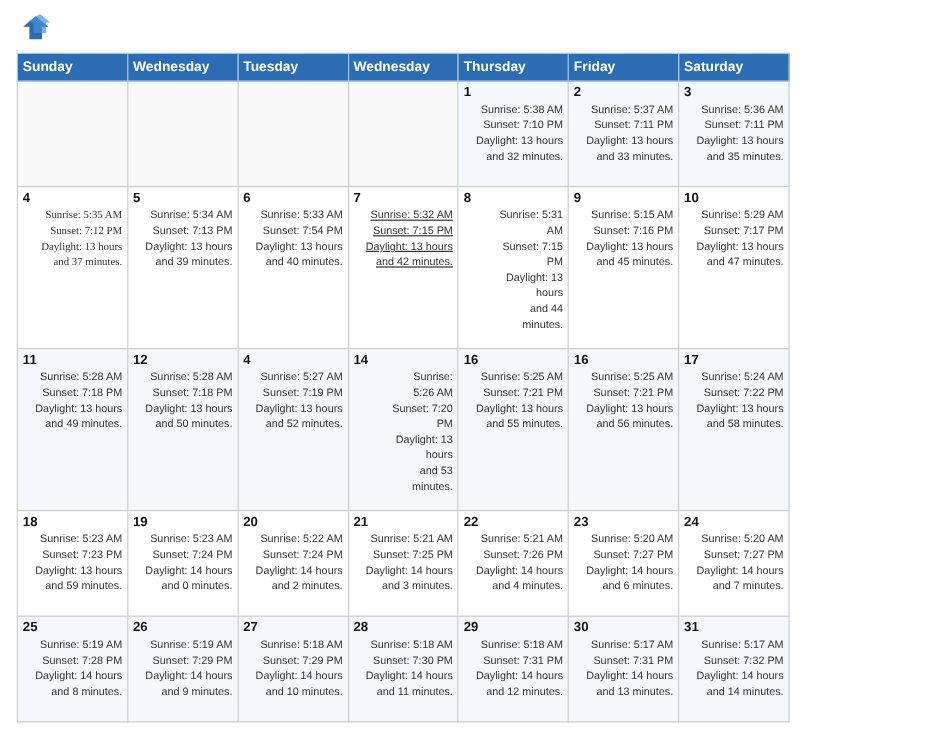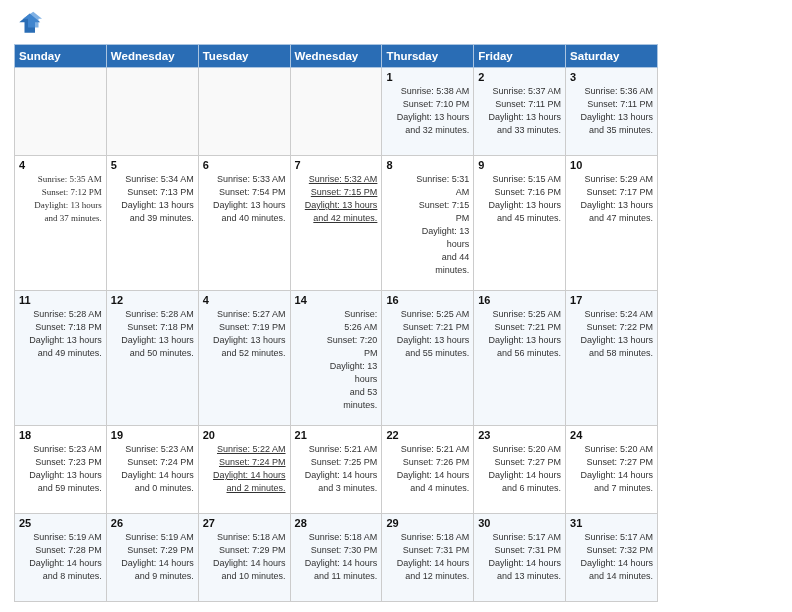--- a/index.html
+++ b/index.html
@@ -274,21 +274,21 @@
           </td>
           <td>
             <span class="day-number">19</span>
             <div class="day-info" style="white-space: pre-line;">Sunrise: 5:23 AM
 Sunset: 7:24 PM
 Daylight: 14 hours
 and 0 minutes.</div>
           </td>
           <td>
             <span class="day-number">20</span>
-            <div class="day-info" style="white-space: pre-line; text-decoration: underline;">Sunrise: 5:22 AM
+            <div class="day-info" style="white-space: pre-line;">Sunrise: 5:22 AM
 Sunset: 7:24 PM
 Daylight: 14 hours
 and 2 minutes.</div>
           </td>
           <td>
             <span class="day-number">21</span>
             <div class="day-info" style="white-space: pre-line;">Sunrise: 5:21 AM
 Sunset: 7:25 PM
 Daylight: 14 hours
 and 3 minutes.</div>

